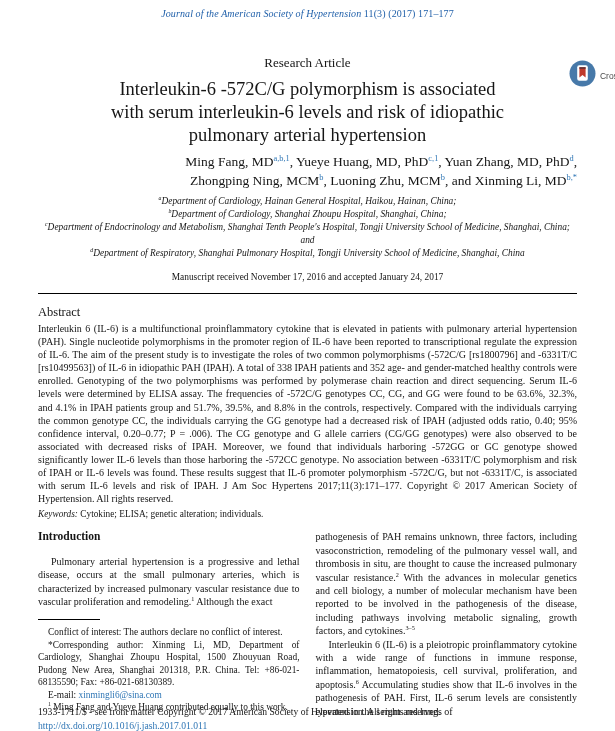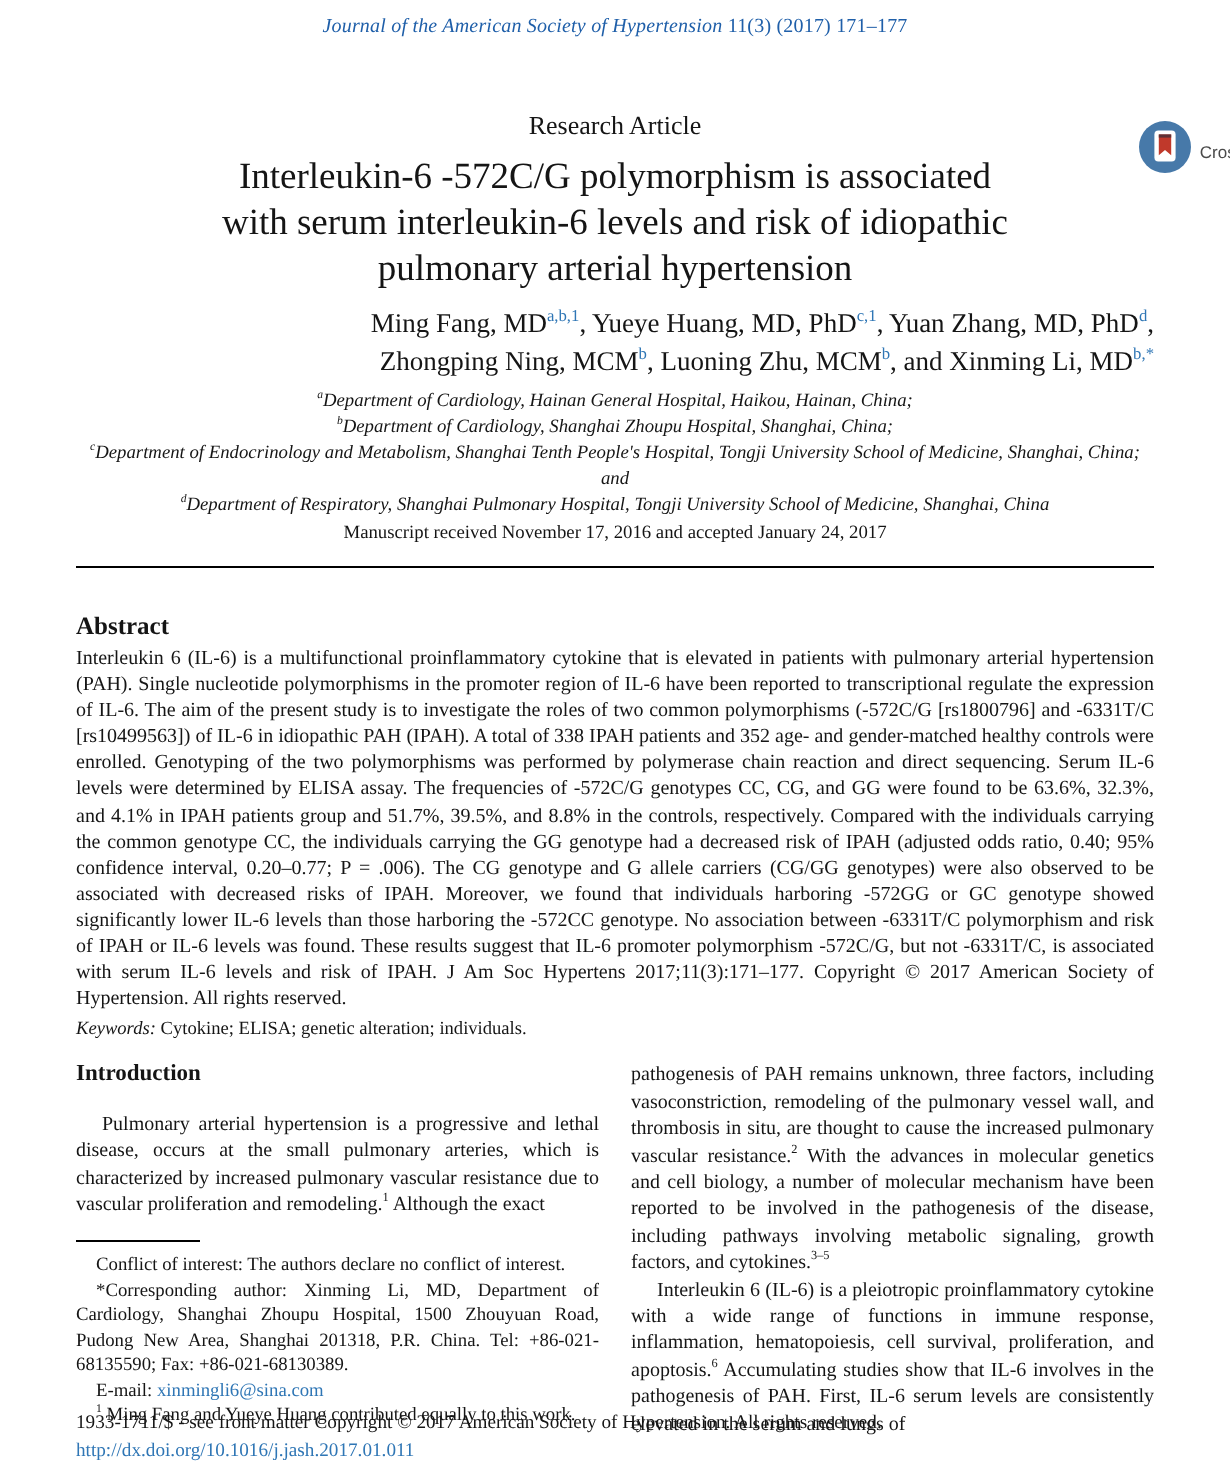--- a/index.html
+++ b/index.html
@@ -19,25 +19,25 @@
   
   .crossmark{position:absolute;top:52px;right:-26px;display:flex;align-items:center;gap:4px;cursor:pointer;}
   .cm-label{font-family:"Liberation Sans", sans-serif;font-size:8.5px;color:#4a4a4a;}
 
   
   .title{margin:7px auto 0 auto;text-align:center;font-size:18.5px;line-height:23px;font-weight:400;}
   .authors{margin-top:5px;text-align:right;font-size:13.5px;line-height:19px;}
   .authors sup{color:#2f76b5;}
   .affiliations{margin-top:5px;text-align:center;font-style:italic;font-size:9.4px;line-height:13px;}
   .affil{margin:0;}
-  .manuscript{margin-top:2px;text-align:center;font-size:9.4px;}
+  .manuscript{margin-top:12px;text-align:center;font-size:9.4px;}
 
   
   .rule{margin-top:11px;border-top:1.5px solid #000;}
-  .abstract-heading{margin:22px 0 0 0;font-size:12.5px;font-weight:700;}
+  .abstract-heading{margin:11px 0 0 0;font-size:12.5px;font-weight:400;}
   .abstract-text{margin:2px 0 0 0;font-size:10px;line-height:13.1px;text-align:justify;}
   .keywords{margin:4px 0 0 0;font-size:9.3px;}
   .keywords .kw-label{font-style:italic;}
 
   
   .columns{display:flex;gap:16px;margin-top:11px;}
   .col{flex:1 1 0;font-size:10px;line-height:13.4px;text-align:justify;}
   .section-heading{font-size:11.5px;font-weight:700;margin:0 0 11px 0;text-align:left;}
   .col p{margin:0;}
   .indent{text-indent:13px;}

